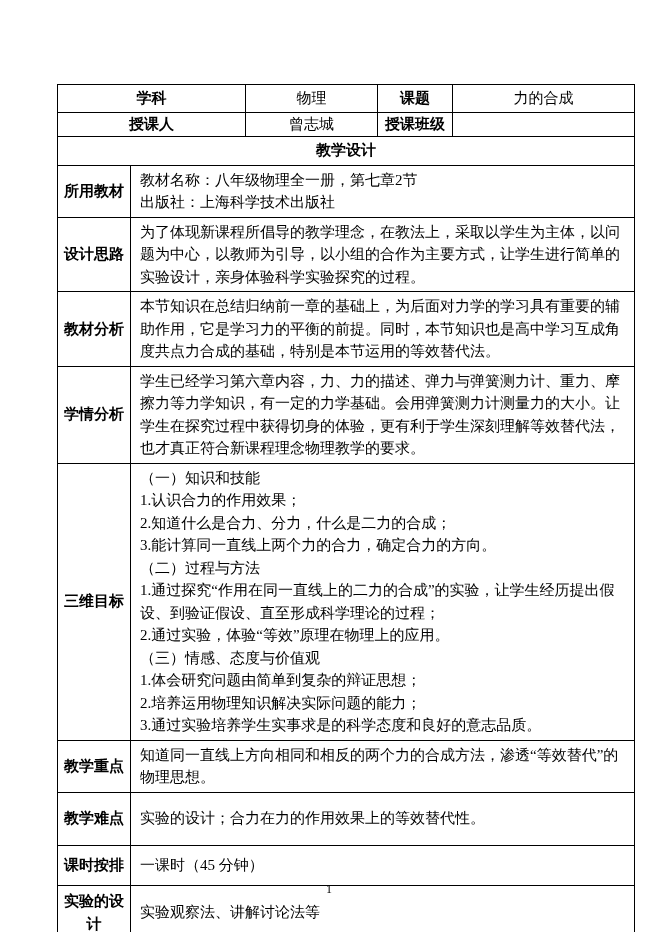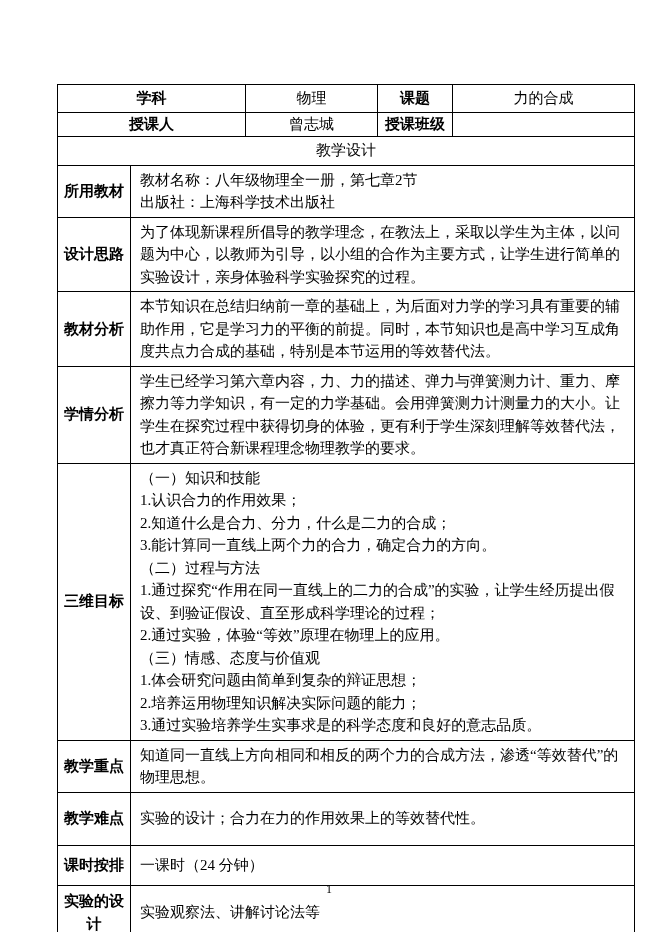--- a/index.html
+++ b/index.html
@@ -20,21 +20,21 @@
     vertical-align:middle;
     overflow:hidden;
   }
   .lbl {
     font-weight:bold;
     text-align:center;
     font-size:12px;
   }
   .val { text-align:center;margin-top:20px; }
   .title-cell {
-    font-weight:normal;
+    font-weight:bold;
     text-align:center;
     font-size:12.5px;
   }
   .content-cell {
     padding:3px 9px;
     text-align:left;
     white-space:pre-line;
     font-family:Liberation Serif, serif;
   }
   .page-number {
@@ -116,21 +116,21 @@
     <td colspan="4" class="content-cell">知道同一直线上方向相同和相反的两个力的合成方法，渗透“等效替代”的物理思想。</td>
   </tr>
 
   <tr style="height:53px">
     <td class="lbl">教学难点</td>
     <td colspan="4" class="content-cell">实验的设计；合力在力的作用效果上的等效替代性。</td>
   </tr>
 
   <tr style="height:40px">
     <td class="lbl">课时按排</td>
-    <td colspan="4" class="content-cell">一课时（24 分钟）</td>
+    <td colspan="4" class="content-cell">一课时（45 分钟）</td>
   </tr>
 
 
   <tr style="height:55px">
     <td class="lbl">实验的设计</td>
     <td colspan="4" class="content-cell">实验观察法、讲解讨论法等</td>
   </tr>
 </tbody>
   </table>
 

